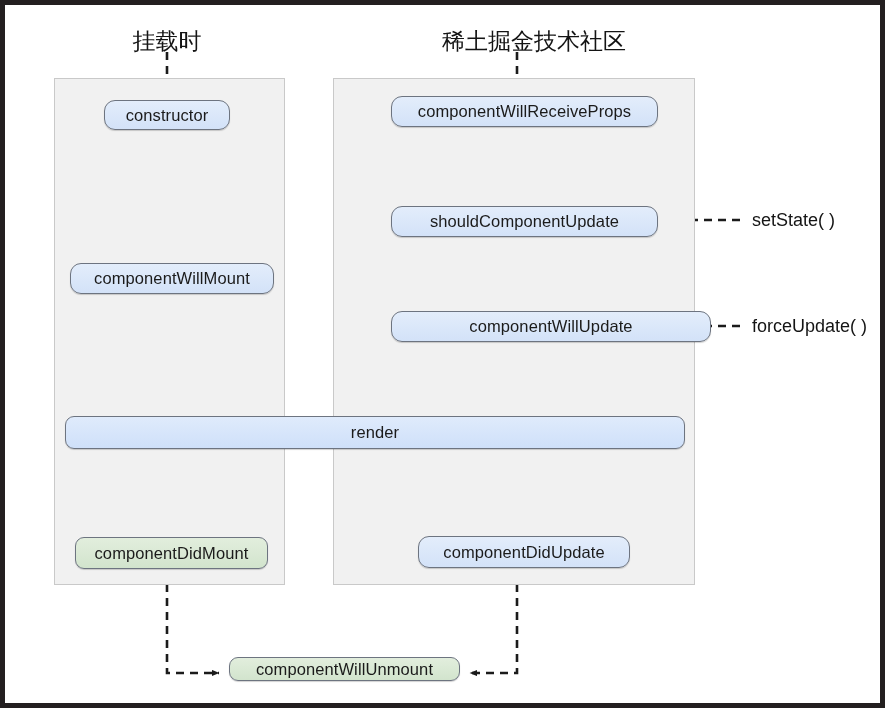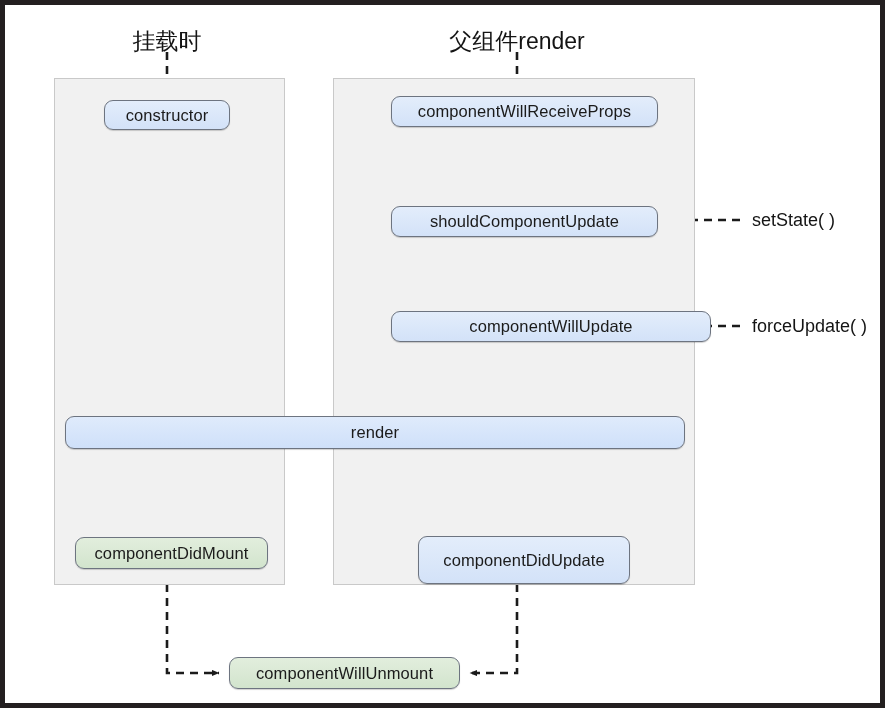--- a/index.html
+++ b/index.html
@@ -40,20 +40,21 @@
     align-items: center;
     justify-content: center;
     font-size: 16.5px;
     color: #1b1b1b;
     letter-spacing: 0.1px;
     white-space: nowrap;
     box-shadow: 0 1px 1px rgba(0,0,0,0.18);
   }
   .node.blue {
     background: linear-gradient(180deg, #e3edfb 0%, #d3e2f8 100%);
+    border-radius: 11px;
   }
   .node.green {
     background: linear-gradient(180deg, #e2eedd 0%, #d2e4cd 100%);
   }
   .node.render {
     background: linear-gradient(180deg, #dfebfc 0%, #cfe0f9 100%);
     font-weight: normal;
   }
   .caption {
     position: absolute;
@@ -115,30 +116,31 @@
       <line x1="735" y1="215" x2="662" y2="215" marker-end="url(#ah)"></line>
 
       <line x1="735" y1="321" x2="662" y2="321" marker-end="url(#ah)"></line>
     </g>
   </svg>
 
   <div class="panel" style="left:49px; top:73px; width:231px; height:507px;"></div>
   <div class="panel" style="left:328px; top:73px; width:362px; height:507px;"></div>
 
   <div class="caption" style="left:112px; top:21px; width:100px;">挂载时</div>
-  <div class="caption" style="left:437px; top:21px; width:150px;">父组件render</div>
+  <div class="caption" style="left:437px; top:21px; width:150px;">稀土掘金技术社区</div>
 
   <div class="node blue" style="left:99px; top:95px; width:126px; height:30px;">constructor</div>
+  <div class="node blue" style="left:65px; top:258px; width:204px; height:31px;">componentWillMount</div>
   <div class="node green" style="left:70px; top:532px; width:193px; height:32px;">componentDidMount</div>
 
   <div class="node blue" style="left:386px; top:91px; width:267px; height:31px;">componentWillReceiveProps</div>
   <div class="node blue" style="left:386px; top:201px; width:267px; height:31px;">shouldComponentUpdate</div>
   <div class="node blue" style="left:386px; top:306px; width:320px; height:31px;">componentWillUpdate</div>
-  <div class="node blue" style="left:413px; top:531px; width:212px; height:48px;">componentDidUpdate</div>
+  <div class="node blue" style="left:413px; top:531px; width:212px; height:32px;">componentDidUpdate</div>
 
   <div class="node render" style="left:60px; top:411px; width:620px; height:33px;">render</div>
-  <div class="node green" style="left:224px; top:652px; width:231px; height:32px;">componentWillUnmount</div>
+  <div class="node green" style="left:224px; top:652px; width:231px; height:24px;">componentWillUnmount</div>
 
   <div class="sidelabel" style="left:747px; top:205px;">setState( )</div>
   <div class="sidelabel" style="left:747px; top:311px;">forceUpdate( )</div>
 
 
 </div>
 
 </body></html>

